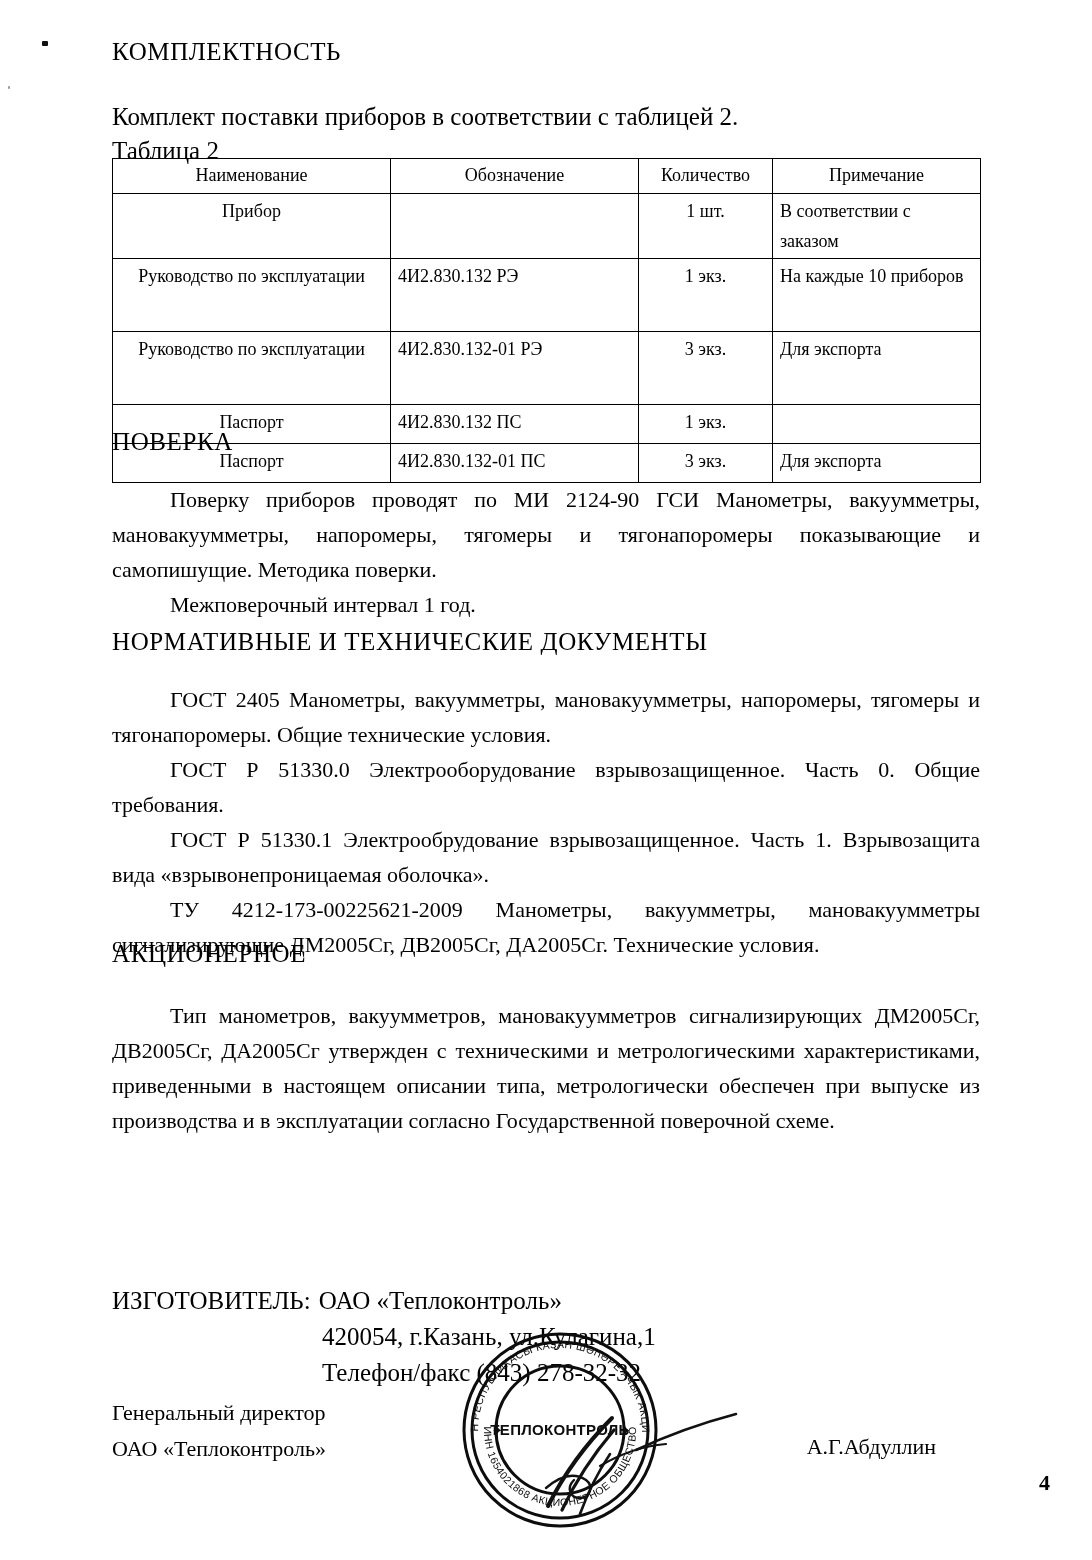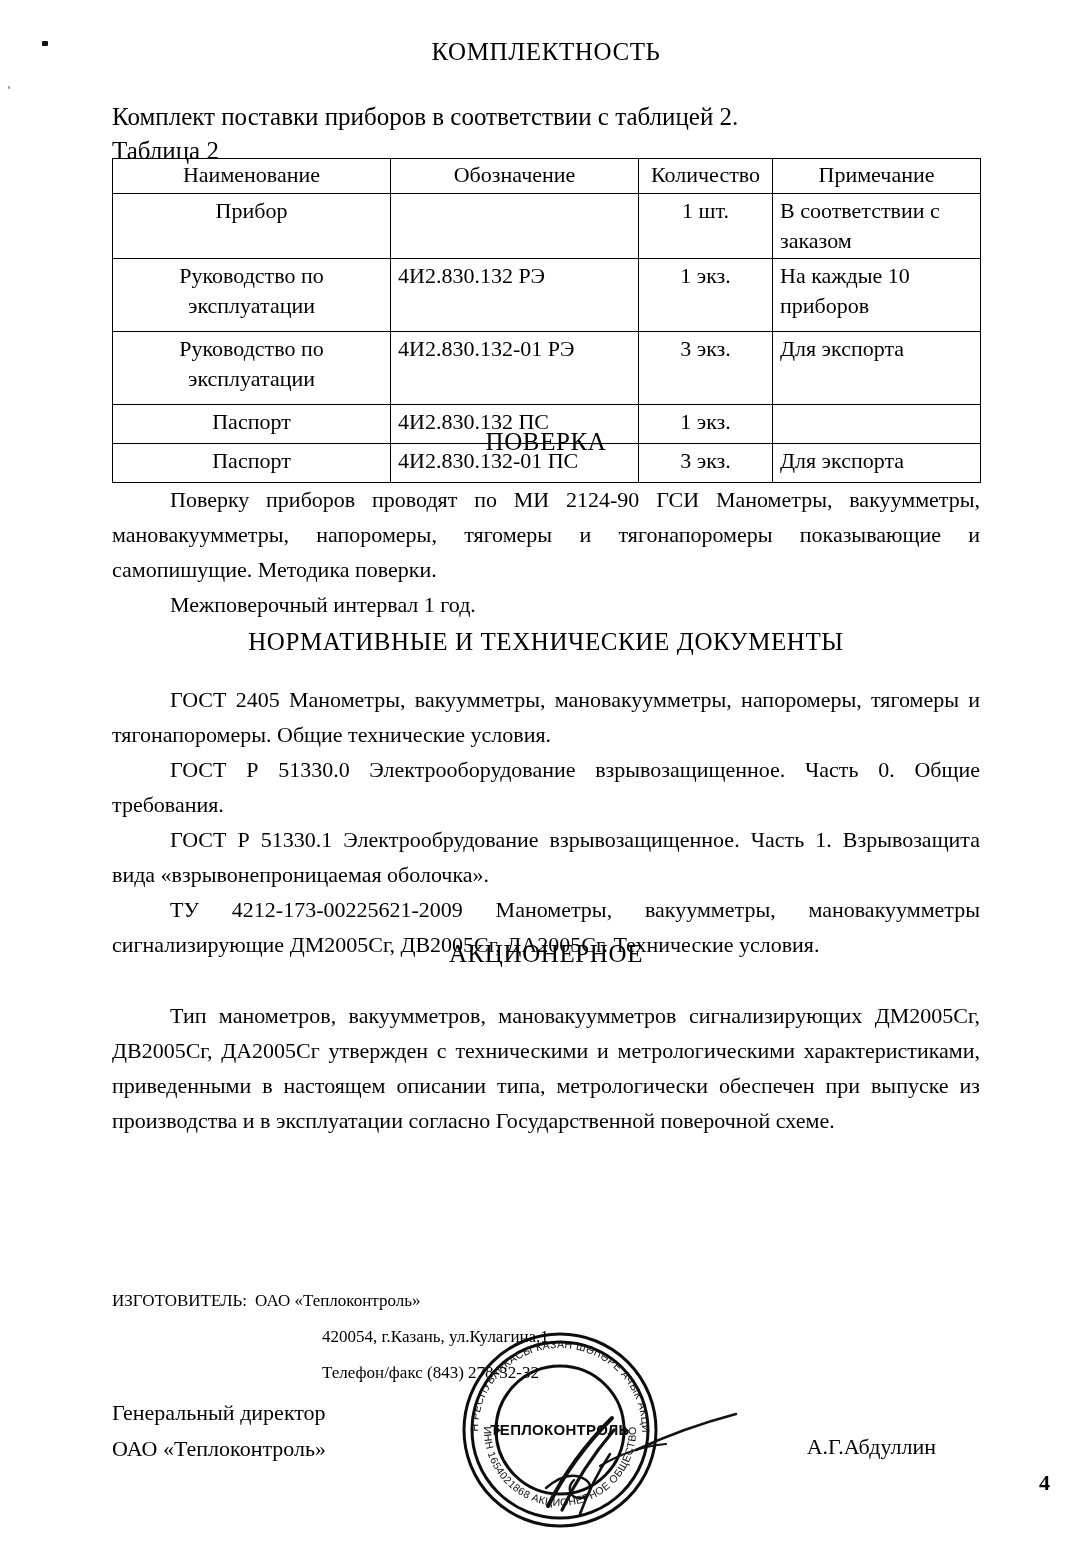--- a/index.html
+++ b/index.html
@@ -43,41 +43,40 @@
     top: 86px;
     width: 2px;
     height: 3px;
     background: #999;
   }
 
   
   h1.section-title {
     font-size: 25px;
     font-weight: normal;
-    text-align: center;
     letter-spacing: 0.6px;
     margin: 0;
   }
 
   p.para {
     font-size: 22px;
     line-height: 35px;
     margin: 0;
     text-align: justify;
     text-justify: inter-word;
   }
   p.para.indent { text-indent: 58px; }
   p.para.nojust { text-align: left; }
 
   
   table.kit-table {
     border-collapse: collapse;
     width: 868px;
     table-layout: fixed;
-    font-size: 22px;
+    font-size: 18px;
   }
   table.kit-table th,
   table.kit-table td {
     border: 1.5px solid #000;
     padding: 2px 7px;
     vertical-align: top;
     font-weight: normal;
     line-height: 30px;
   }
   table.kit-table th {
@@ -92,21 +91,21 @@
   .row-tall td { height: 68px; }
   .row-short td { height: 34px; }
 
   .tbl-caption {
     font-size: 25px;
     line-height: 34px;
     margin: 0;
   }
 
   
-  .mfr-block { font-size: 17px; line-height: 36px; }
+  .mfr-block { font-size: 25px; line-height: 36px; }
   .mfr-label-row { display: flex; }
   .mfr-lines { margin-left: 8px; }
   .mfr-indent { padding-left: 210px; }
 
   .sign-row {
     display: flex;
     align-items: flex-end;
     justify-content: space-between;
     font-size: 22px;
     line-height: 36px;

